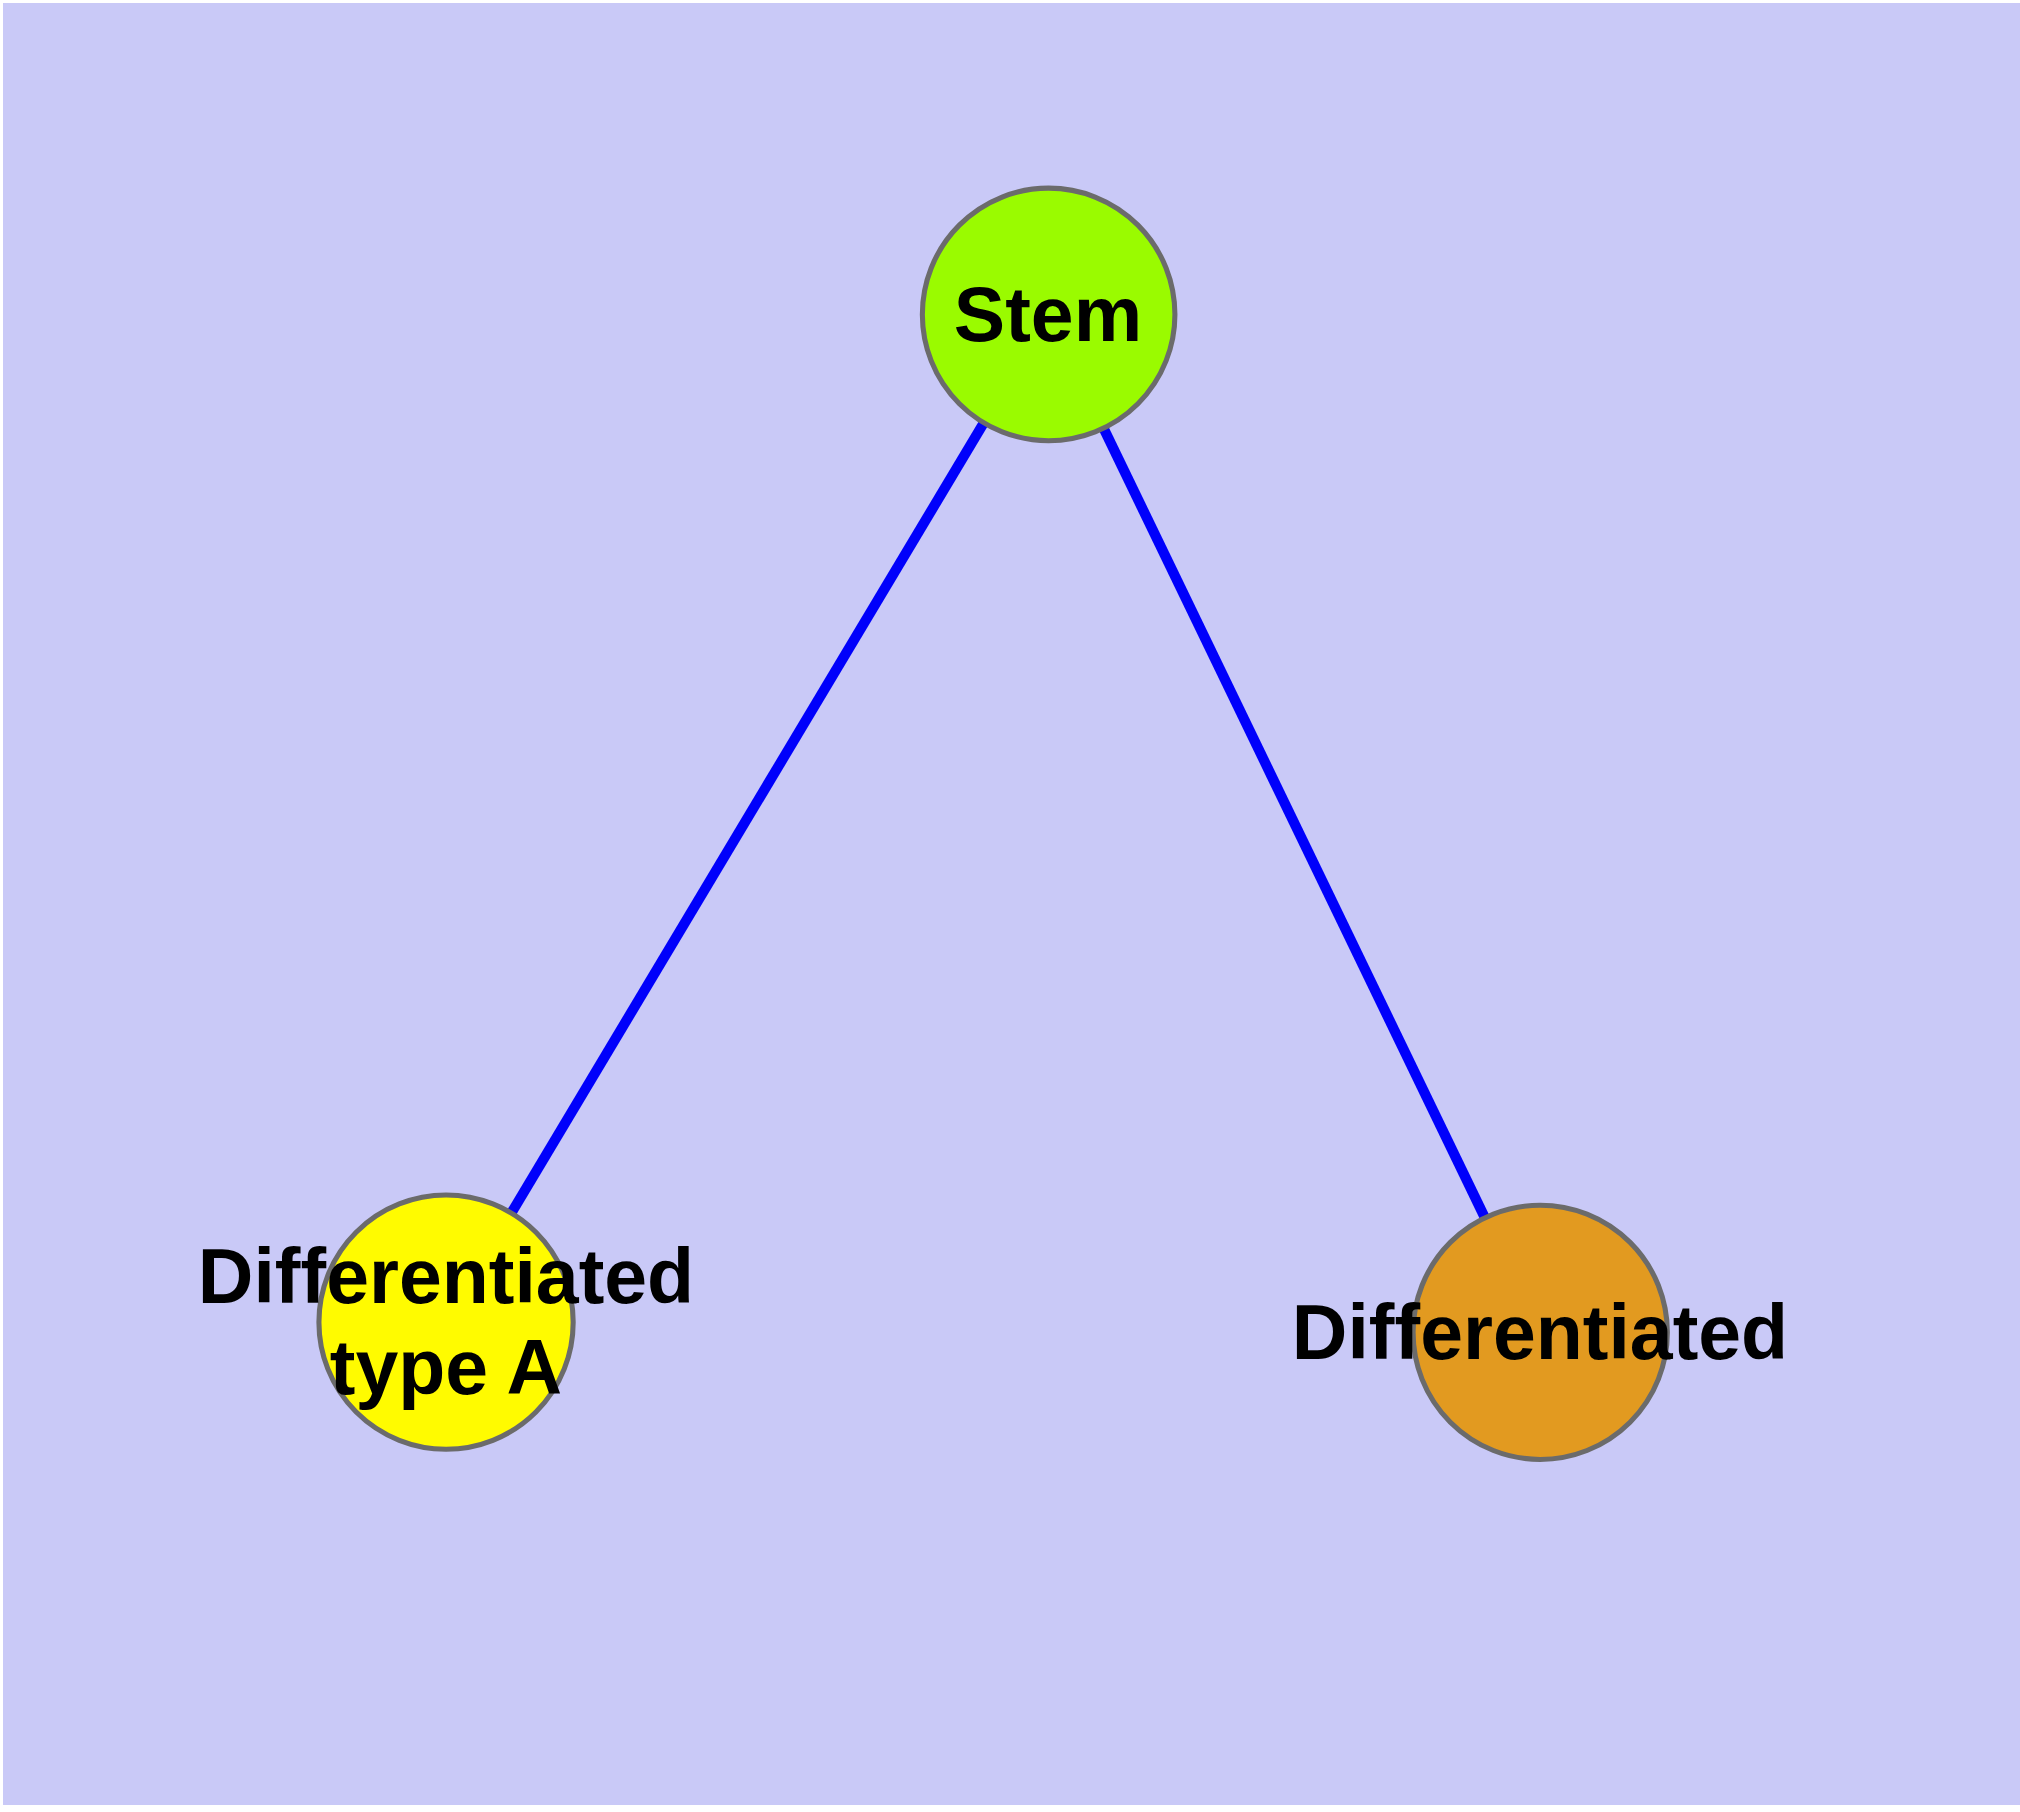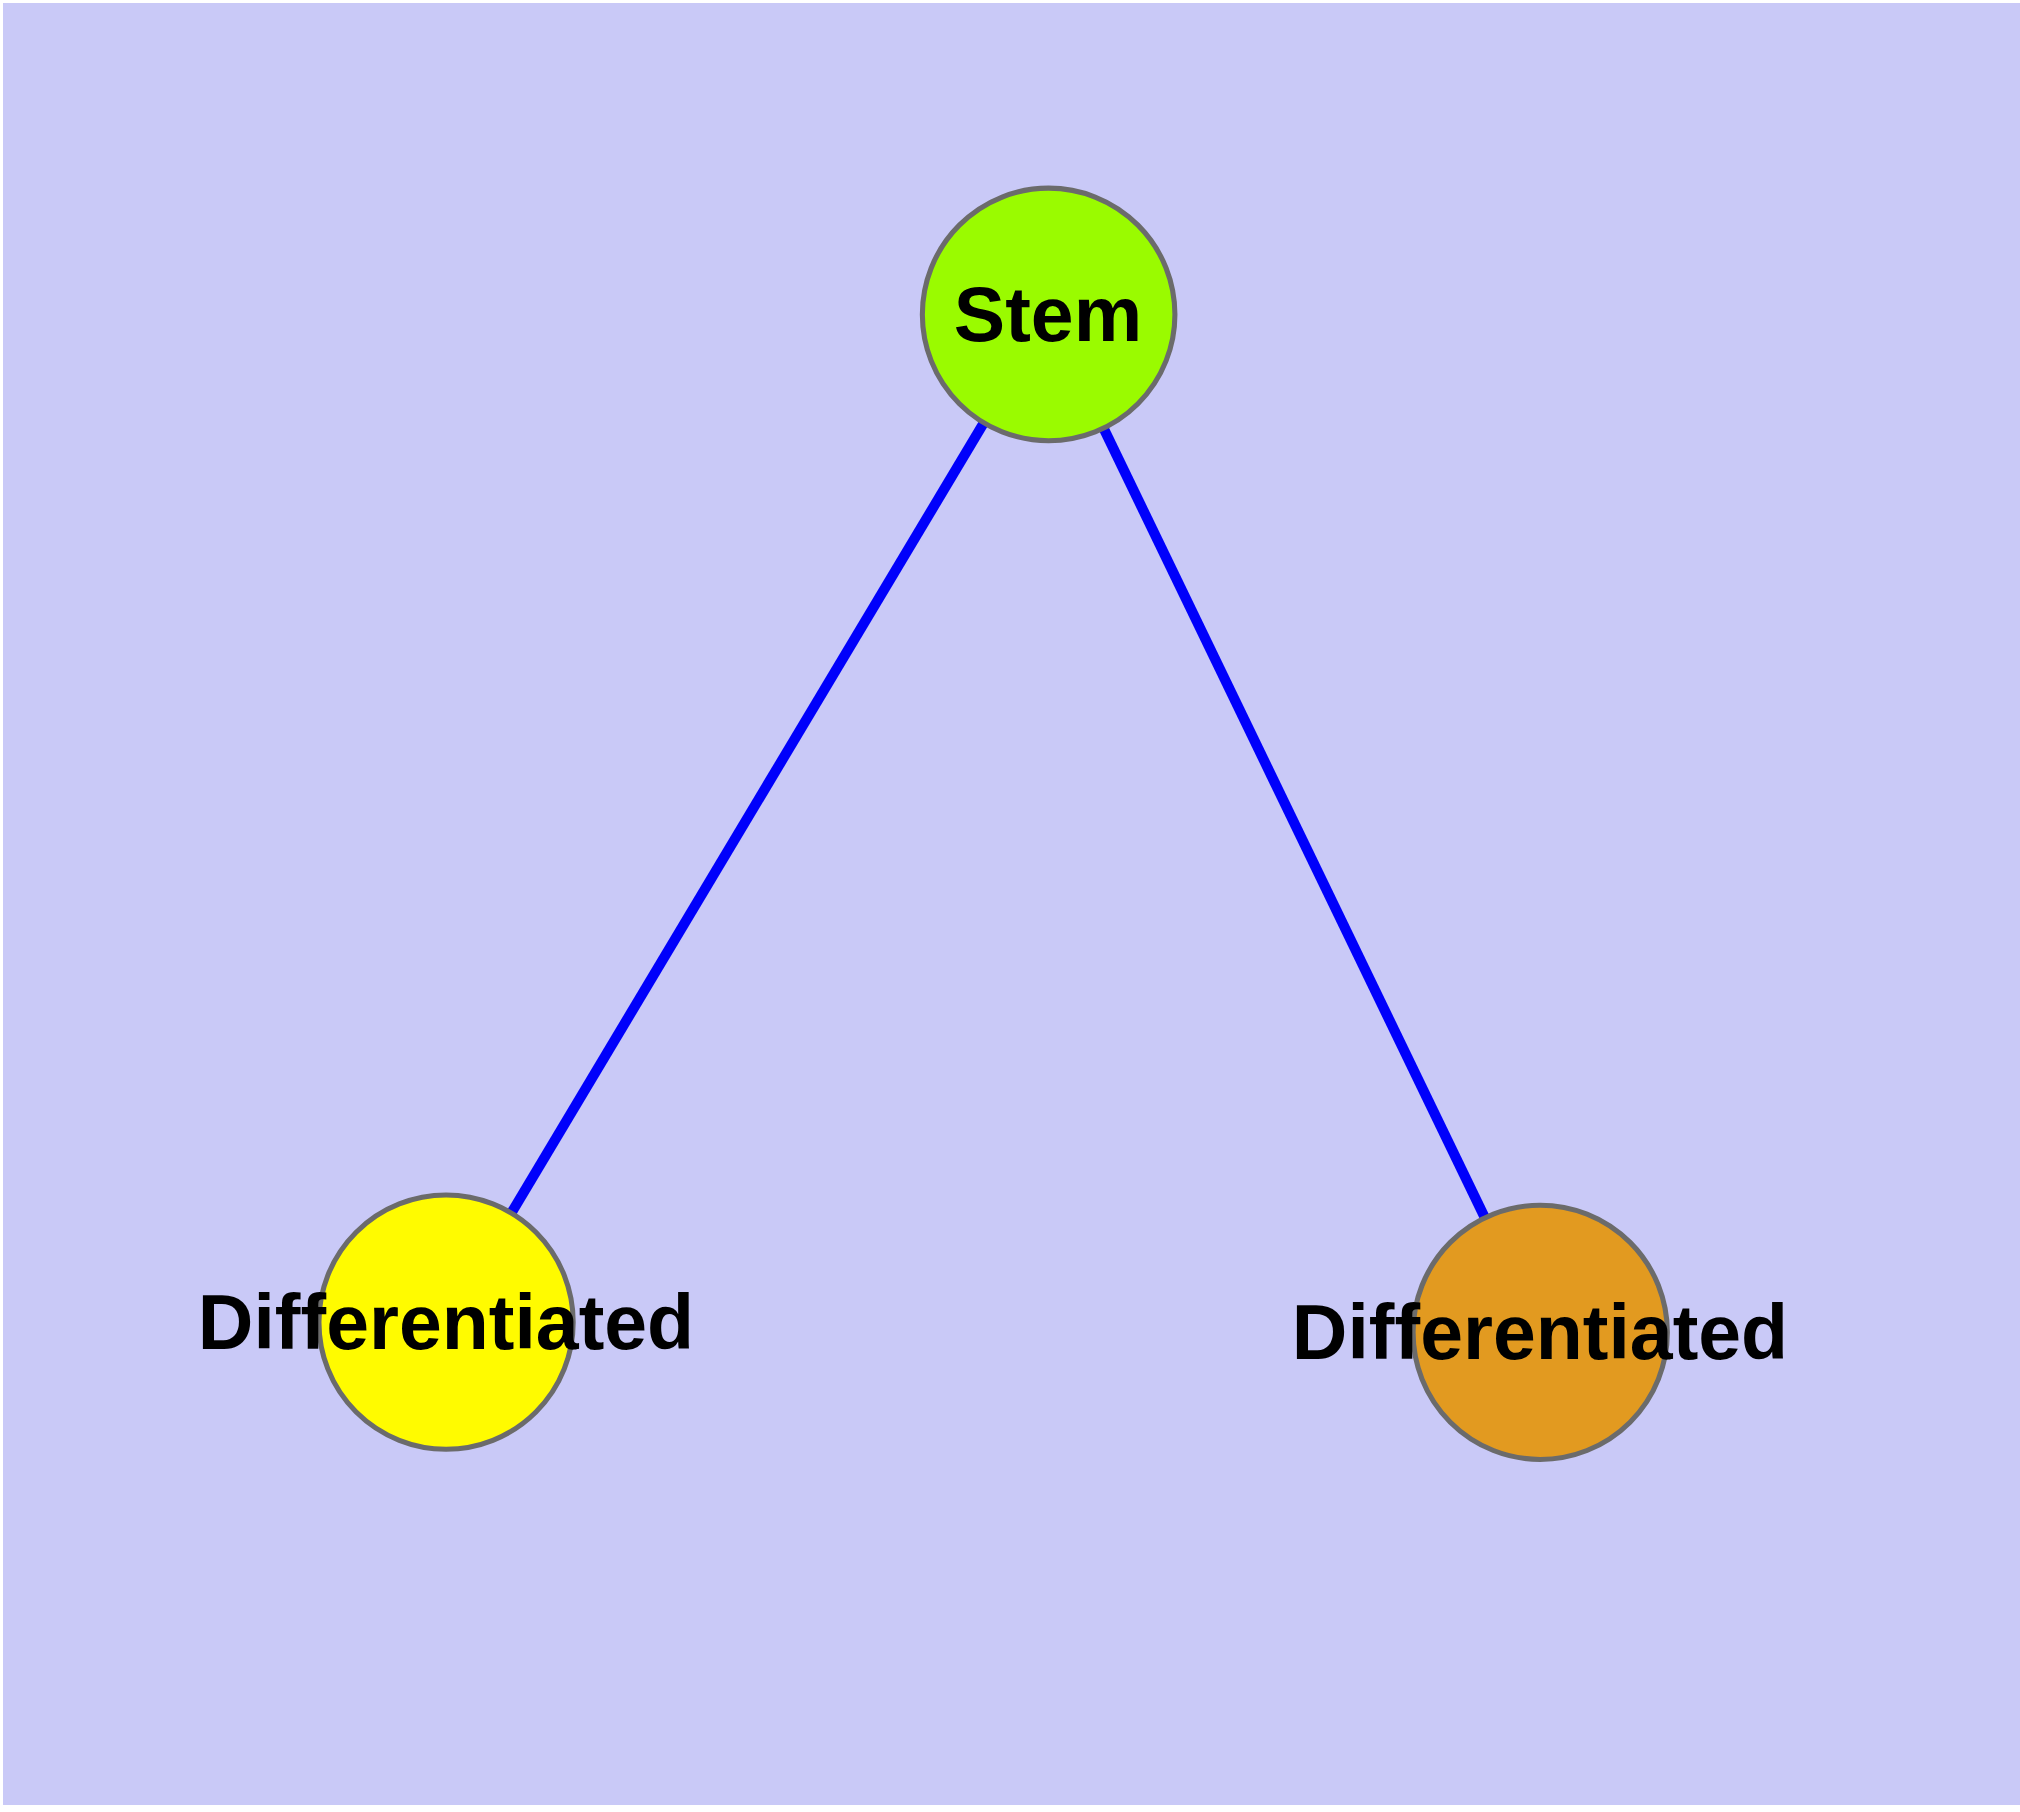--- a/index.html
+++ b/index.html
@@ -45,20 +45,21 @@
 
       <circle cx="1817" cy="1572" r="150" fill="#E29A20" stroke="#6B6B6B" stroke-width="6"></circle>
     </svg>
 
     <div class="node-label" style="left: 1048px; top: 314px;">
       <span>Stem</span>
     </div>
 
     <div class="node-label" style="left: 446px; top: 1322px;">
       <span>Differentiated</span>
+      <span>type A</span>
     </div>
 
     <div class="node-label" style="left: 1540px; top: 1332px;">
       <span>Differentiated</span>
     </div>
 
     <div class="strip-top"></div>
     <div class="strip-left"></div>
     <div class="strip-bottom"></div>
   </div>

